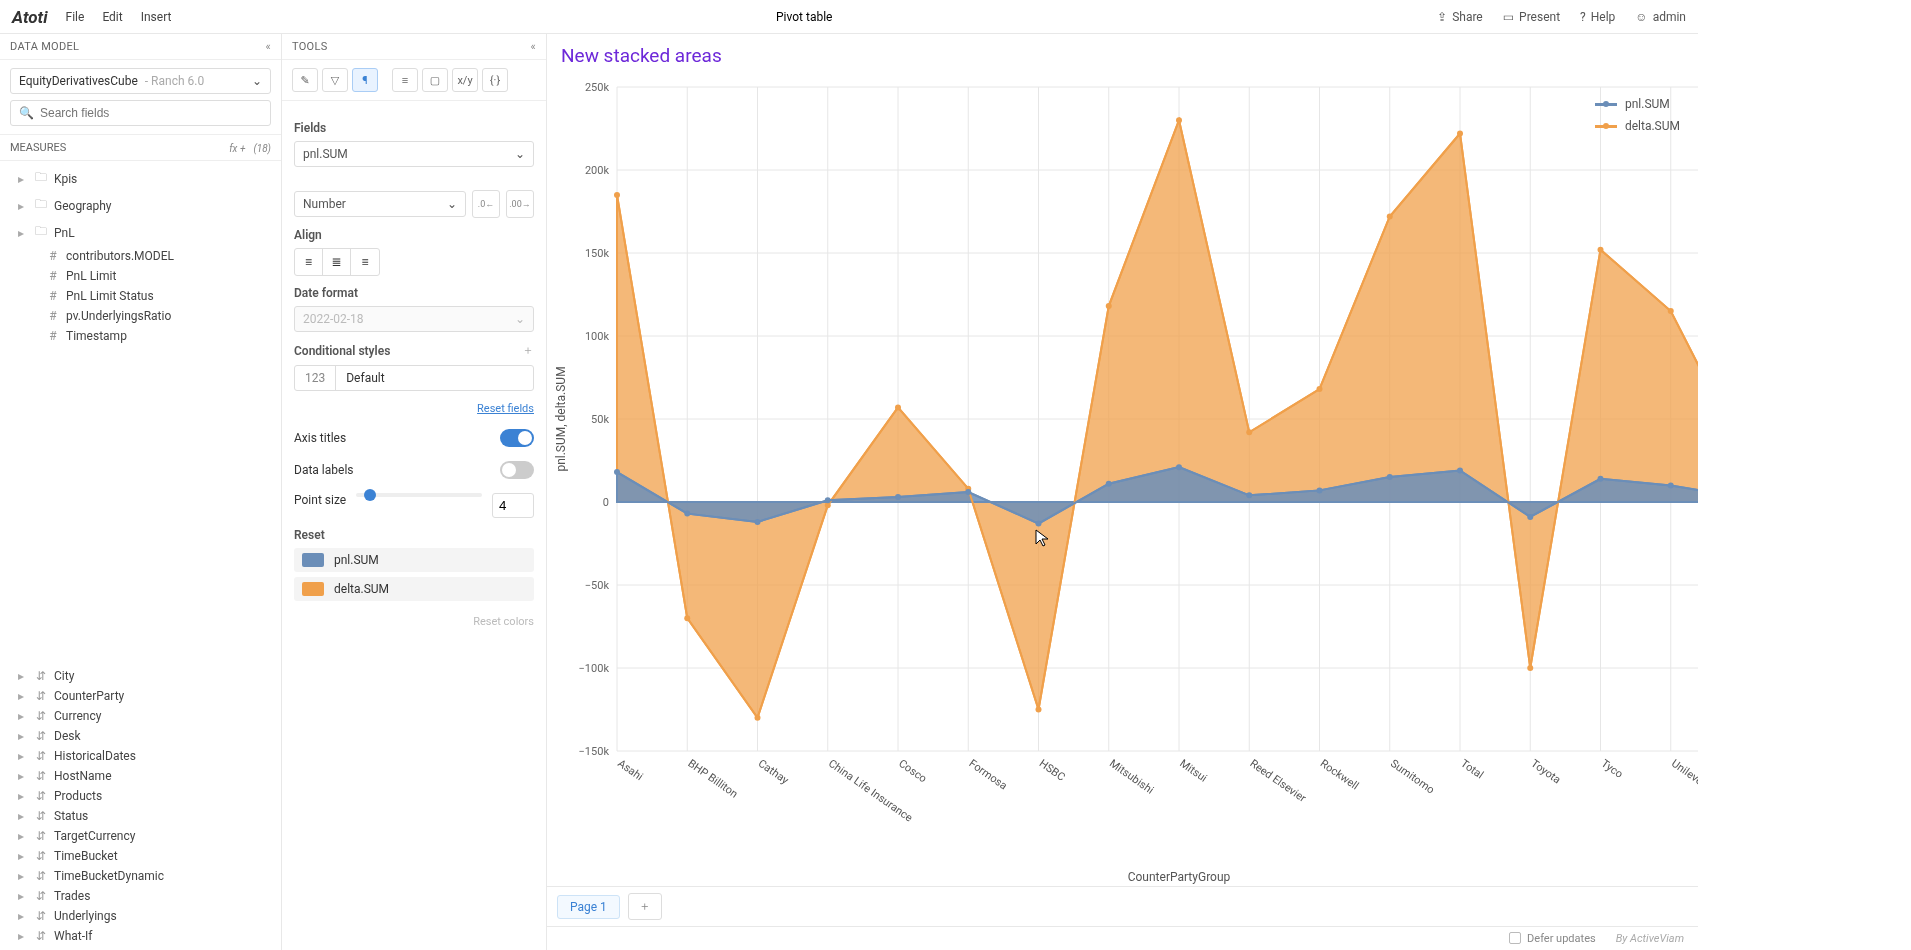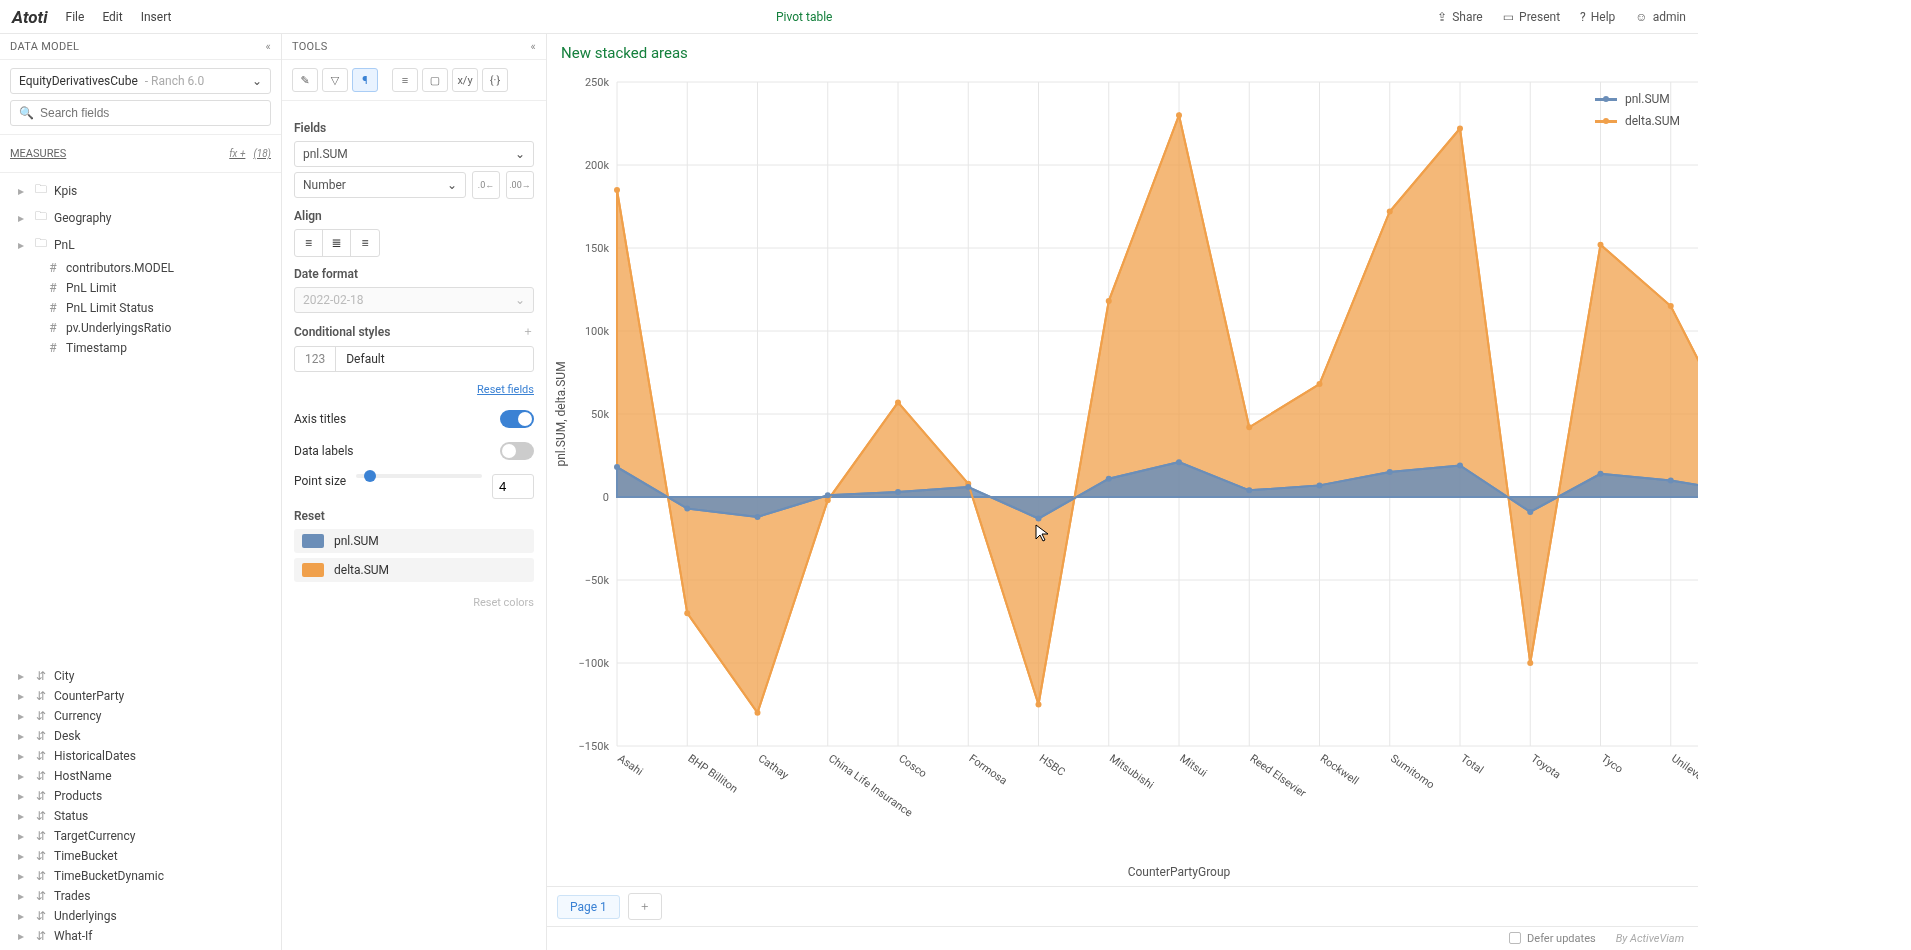--- a/index.html
+++ b/index.html
@@ -2,34 +2,34 @@
 <html><head>
 <meta charset="utf-8">
 <style>
 * { box-sizing: border-box; margin: 0; padding: 0; }
 body { font-family: -apple-system, BlinkMacSystemFont, "Segoe UI", Roboto, sans-serif; font-size: 12px; color: #333; background: #fff; overflow: hidden; }
 .app { display: flex; flex-direction: column; height: 950px; width: 1698px; }
 .menubar { display: flex; align-items: center; height: 34px; border-bottom: 1px solid #e8e8e8; padding: 0 12px; }
 .logo { font-weight: 700; font-size: 17px; font-style: italic; margin-right: 18px; }
 .menu-items { display: flex; gap: 18px; }
 .menu-item { cursor: pointer; color: #444; }
-.title-center { flex: 1; text-align: center; color: #15803d; }
+.title-center { flex: 1; text-align: center; color: #000000; }
 .right-tools { display: flex; gap: 20px; align-items: center; color: #555; }
 .right-tools .tool { display: flex; align-items: center; gap: 5px; cursor: pointer; }
 .body { flex: 1; display: flex; overflow: hidden; }
 .panel { border-right: 1px solid #e8e8e8; display: flex; flex-direction: column; background: #fafafa; }
 .panel-header { display: flex; align-items: center; justify-content: space-between; padding: 6px 10px; font-size: 11px; color: #666; letter-spacing: 0.3px; border-bottom: 1px solid #eee; }
 .collapse-btn { cursor: pointer; color: #888; }
 .data-model { width: 282px; background: #fff; }
 .cube-select { margin: 8px 10px 6px; border: 1px solid #ddd; border-radius: 3px; padding: 5px 8px; display: flex; align-items: center; justify-content: space-between; color: #555; background: #fff; }
 .cube-name { color: #333; }
 .cube-version { color: #aaa; margin-left: 4px; }
 .search-box { margin: 0 10px 8px; border: 1px solid #ddd; border-radius: 3px; padding: 5px 8px; display: flex; align-items: center; gap: 6px; background: #fff; }
 .search-box input { border: none; outline: none; flex: 1; font-size: 12px; }
-.section-head { display: flex; justify-content: space-between; align-items: center; padding: 12px 10px; font-size: 11px; color: #666; border-top: 1px solid #eee; border-bottom: 1px solid #eee; text-decoration: underline; }
+.section-head { display: flex; justify-content: space-between; align-items: flex-end; padding: 6px 10px; font-size: 11px; color: #666; border-top: 1px solid #eee; border-bottom: 1px solid #eee; }
 .section-head .tools-right { display: flex; gap: 8px; color: #888; font-style: italic; font-size: 10px; align-items: center; }
 .tree { padding: 4px 0; overflow-y: auto; }
 .tree-item { display: flex; align-items: center; gap: 6px; padding: 3px 10px 3px 18px; cursor: pointer; color: #444; }
 .tree-item .caret { color: #aaa; width: 10px; }
 .tree-item .ico { color: #999; width: 14px; text-align: center; }
 .tree-item.indent { padding-left: 30px; }
 .tools-panel { width: 265px; background: #fff; }
 .tool-strip { display: flex; gap: 4px; padding: 8px 10px; border-bottom: 1px solid #eee; }
 .tool-btn { width: 26px; height: 24px; border: 1px solid #ddd; border-radius: 3px; display: flex; align-items: center; justify-content: center; cursor: pointer; color: #666; font-size: 11px; background: #fff; }
 .tool-btn.active { background: #e9f3ff; border-color: #aacdf5; color: #3b82d4; }
@@ -56,21 +56,21 @@
 .switch.on .knob { left: 18px; }
 .slider-row { display: flex; align-items: flex-start; gap: 10px; margin-top: 14px; }
 .slider-row .lbl { flex: 0 0 auto; }
 .slider-row .track { flex: 1; height: 4px; background: #eee; position: relative; border-radius: 2px; }
 .slider-row .track .thumb { position: absolute; left: 6%; top: -4px; width: 12px; height: 12px; border-radius: 50%; background: #3b82d4; }
 .slider-row input { width: 42px; border: 1px solid #ddd; border-radius: 3px; padding: 4px 6px; text-align: left; }
 .color-item { display: flex; align-items: center; gap: 10px; background: #f4f4f4; border-radius: 3px; padding: 5px 8px; margin-top: 5px; }
 .color-swatch { width: 22px; height: 14px; border-radius: 2px; }
 .reset-colors { text-align: right; color: #bbb; font-size: 11px; margin-top: 14px; }
 .main { flex: 1; display: flex; flex-direction: column; }
-.chart-title { color: #15803d; font-size: 15px; padding: 10px 14px 0; }
+.chart-title { color: #6d28d9; font-size: 19px; padding: 10px 14px 0; }
 .chart-wrap { flex: 1; position: relative; }
 .legend { position: absolute; right: 18px; top: 30px; display: flex; flex-direction: column; gap: 8px; }
 .legend-item { display: flex; align-items: center; gap: 8px; color: #555; }
 .legend-line { width: 22px; height: 0; border-top: 3px solid; position: relative; }
 .legend-line::after { content: ''; position: absolute; left: 8px; top: -5px; width: 6px; height: 6px; background: inherit; border-radius: 50%; }
 svg .grid line { stroke: #e6e6e6; stroke-width: 1; }
 svg .axis-title { font-size: 12px; fill: #555; }
 svg .cat-label { font-size: 11px; fill: #555; }
 .tabs { border-top: 1px solid #e8e8e8; padding: 6px 10px; display: flex; align-items: center; gap: 8px; }
 .tab { border: 1px solid #cde3f7; background: #f3f9ff; color: #3b82d4; padding: 4px 12px; border-radius: 3px; cursor: pointer; }
@@ -265,21 +265,21 @@
         <div class="tool-btn">▢</div>
         <div class="tool-btn">x/y</div>
         <div class="tool-btn">{·}</div>
       </div>
       <div class="form-area">
         <div class="form-label">Fields</div>
         <div class="form-select">
             <span>pnl.SUM</span>
             <span>⌄</span>
           </div>
-        <div class="form-row" style="margin-top:4px">
+        <div class="form-row" style="margin-top:23px">
           <div class="form-select">
               <span>Number</span>
               <span>⌄</span>
             </div>
           <div class="mini-btn">.0←</div>
           <div class="mini-btn">.00→</div>
         </div>
         <div class="form-label">Align</div>
         <div class="align-group">
           <div class="align-btn">≡</div>

